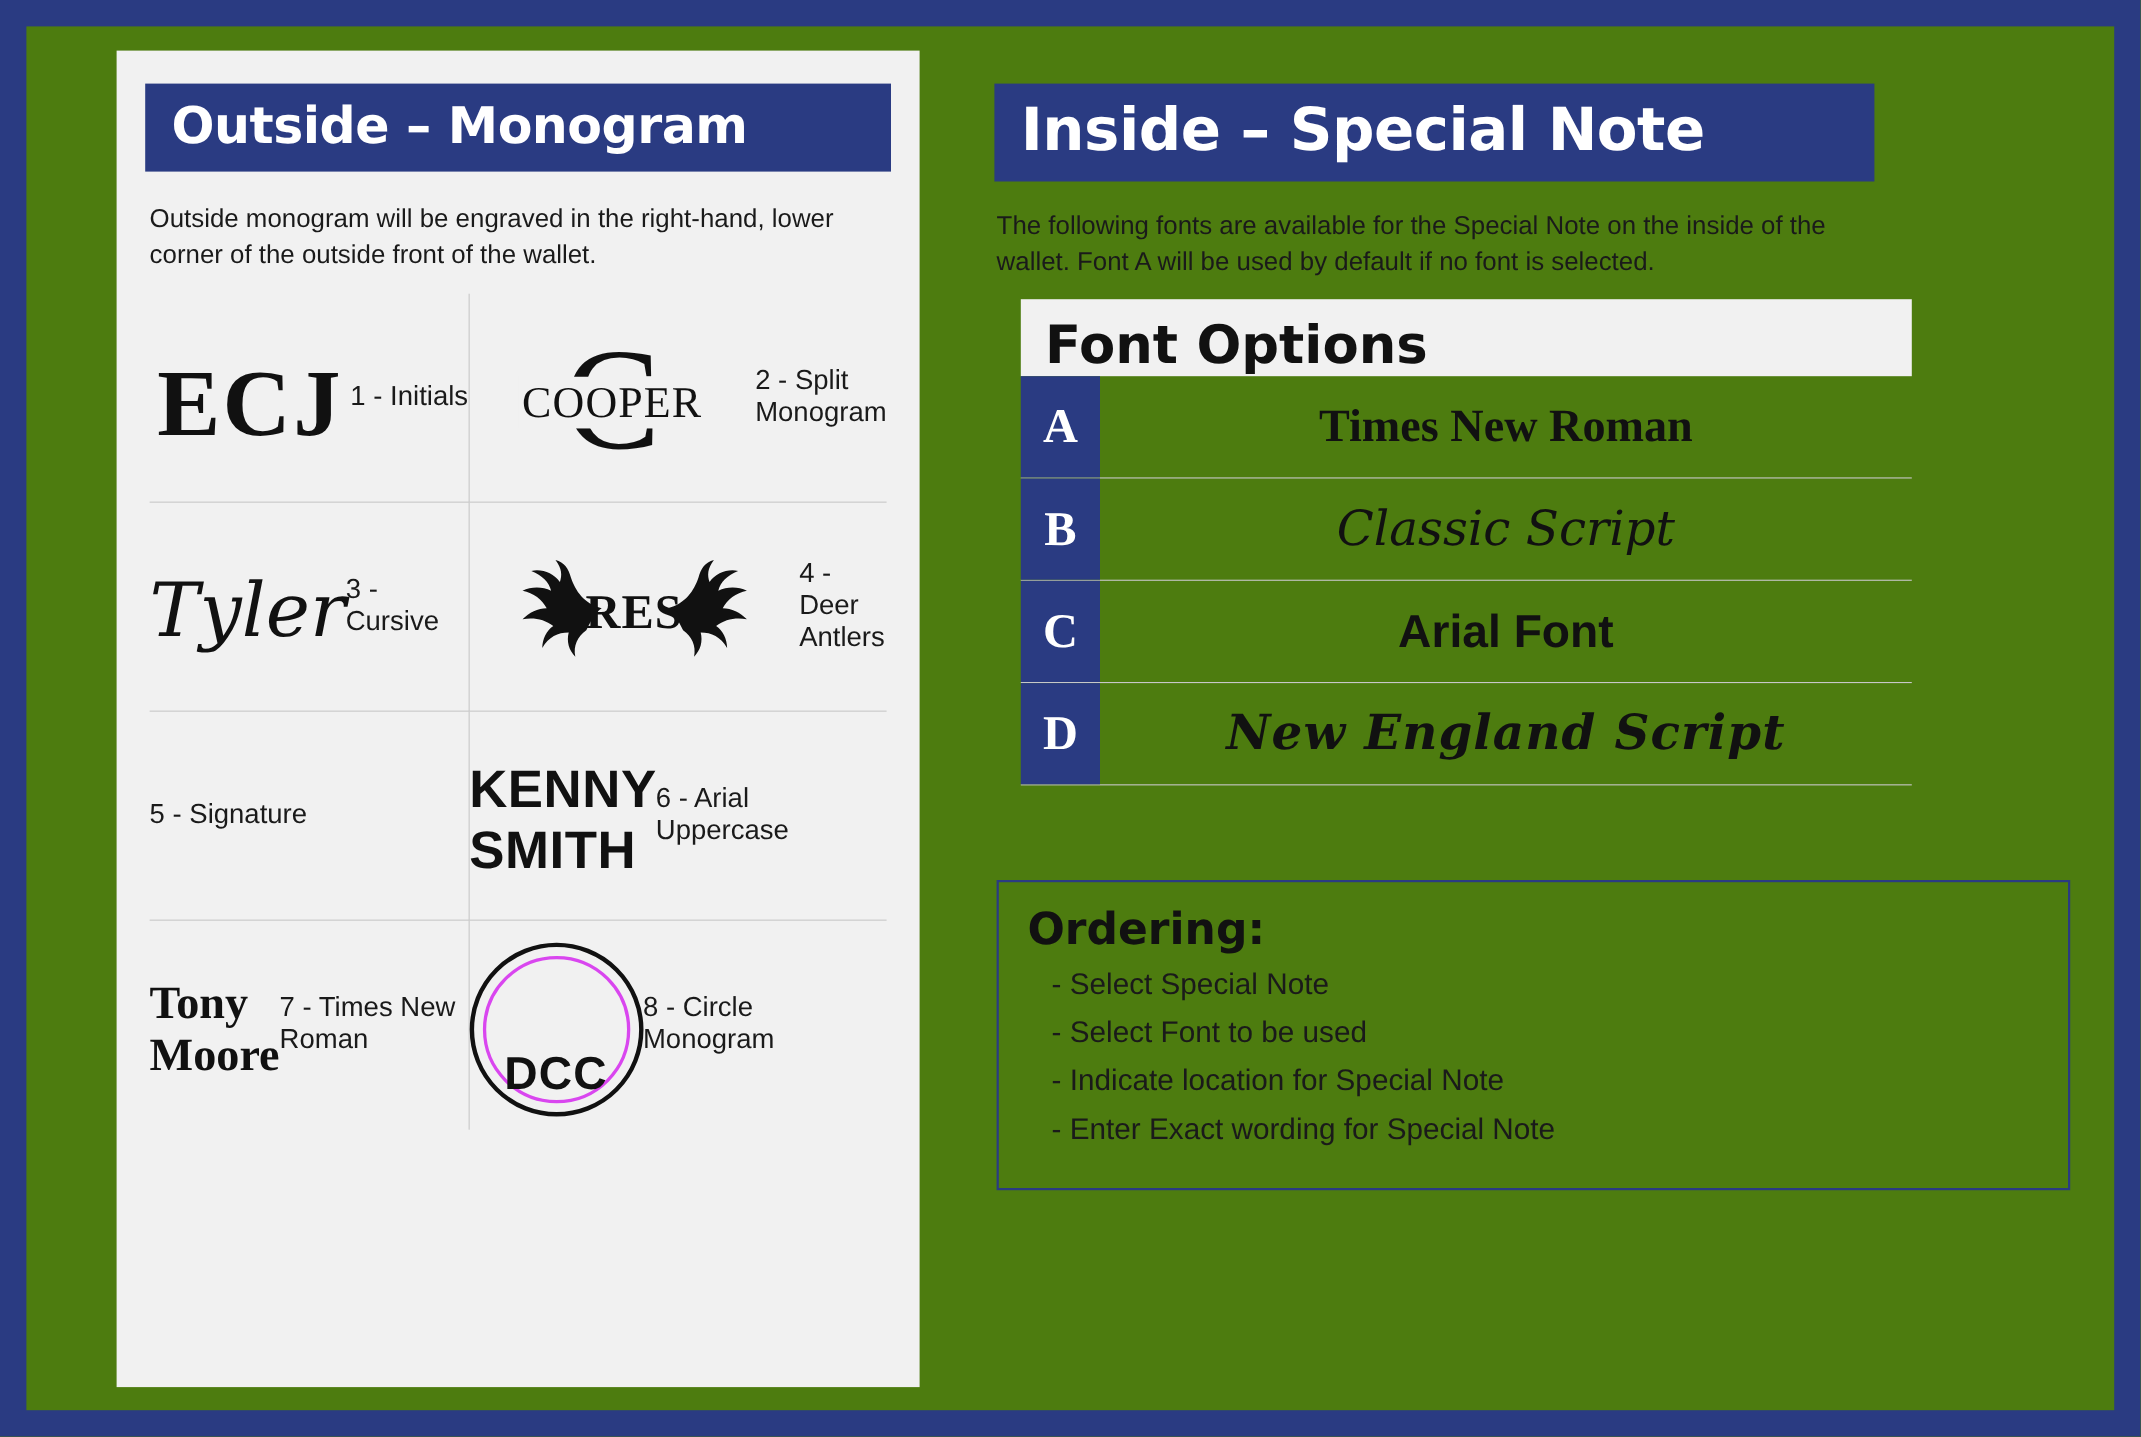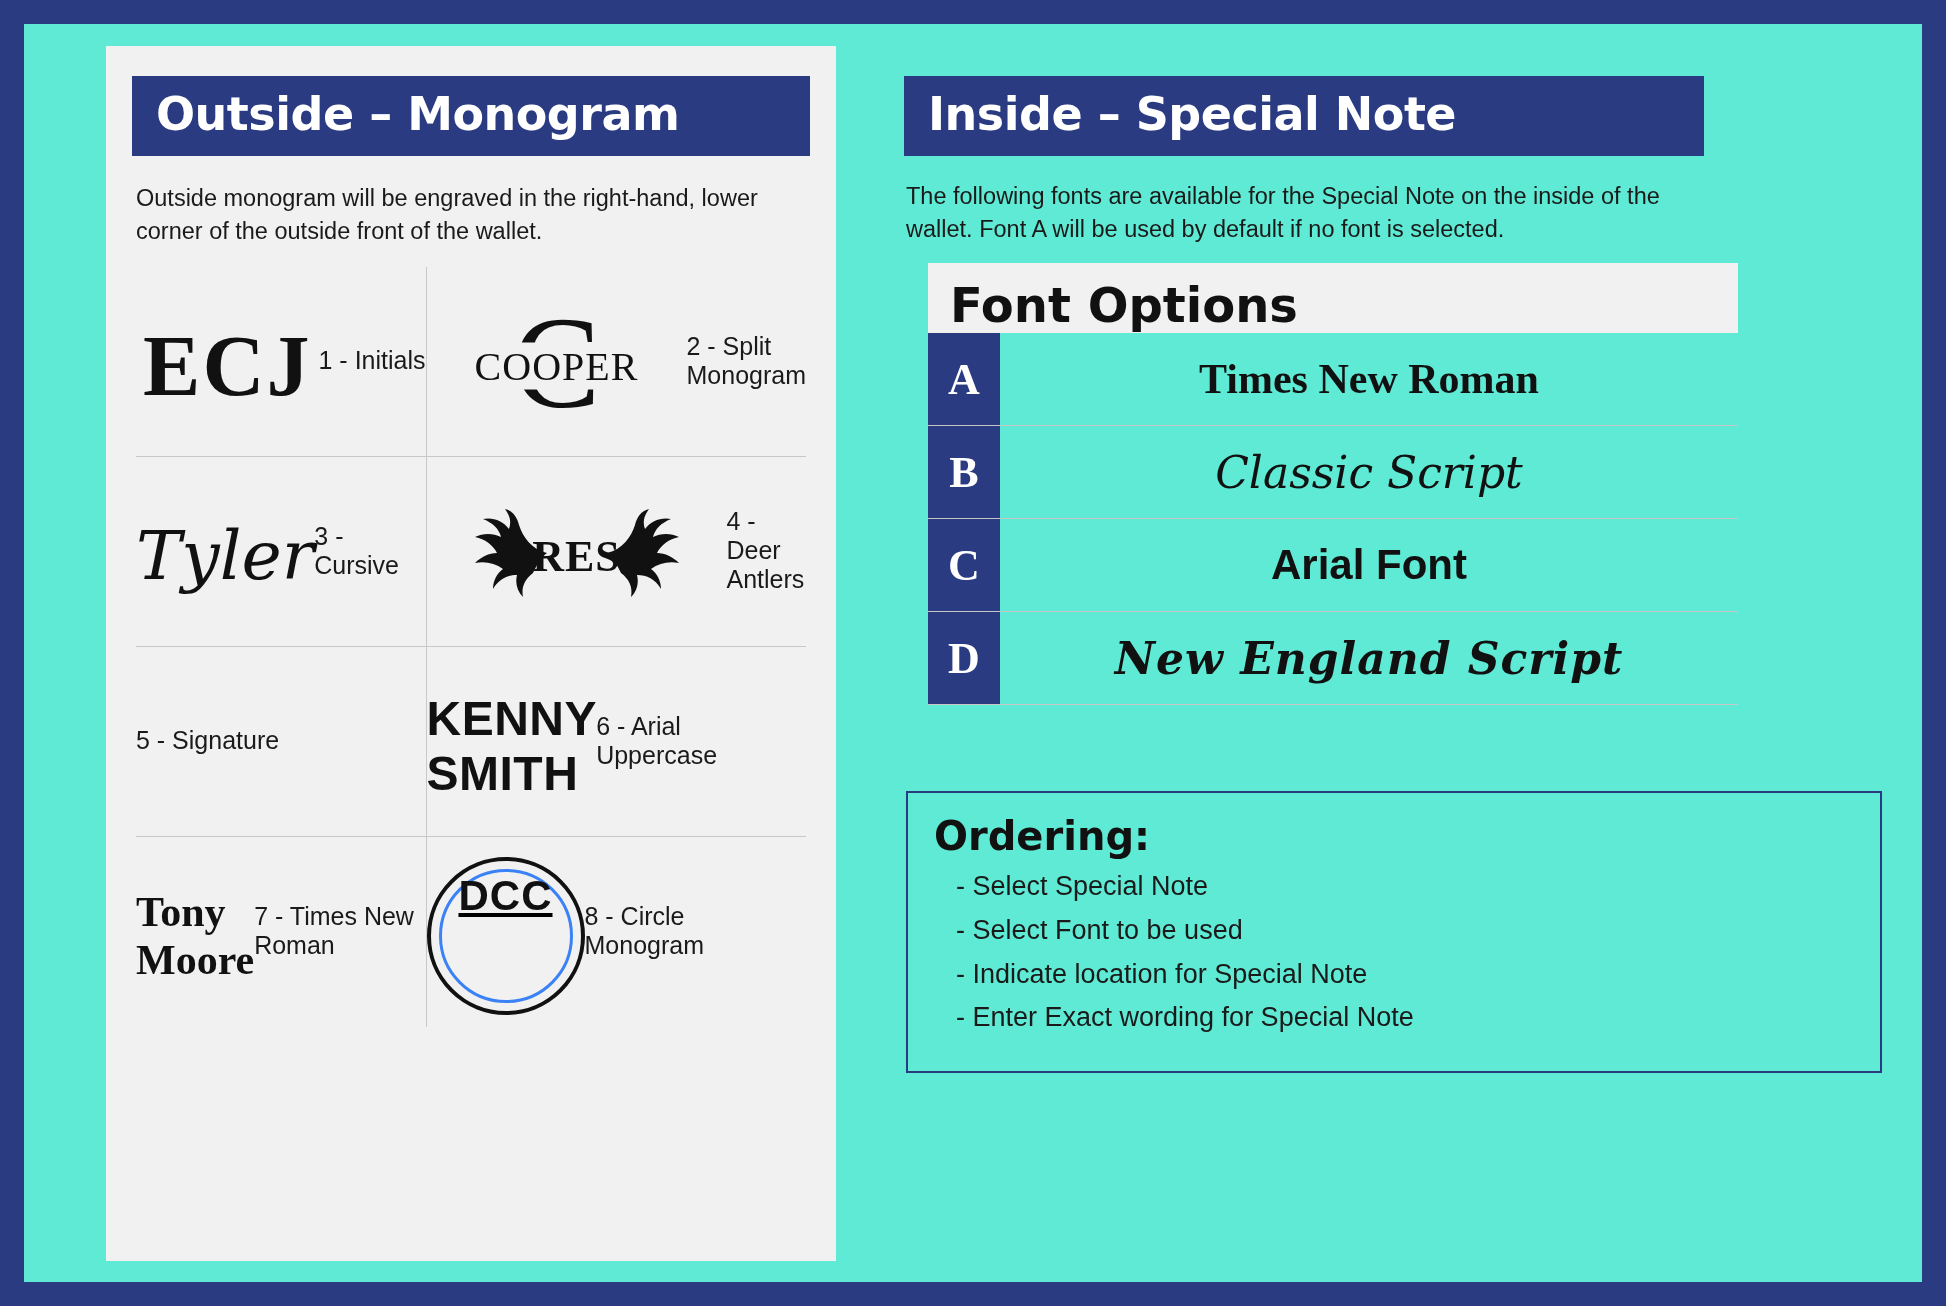--- a/index.html
+++ b/index.html
@@ -12,21 +12,21 @@
     background: #2a3b82;
     font-family: "Liberation Sans", sans-serif;
     overflow: hidden;
   }
   .page {
     position: absolute;
     left: 24px;
     top: 24px;
     width: 1898px;
     height: 1258px;
-    background: #5eead4;
+    background: #4d7c0f;
     box-sizing: border-box;
   }
   .columns {
     position: absolute;
     left: 0;
     top: 0;
     width: 100%;
     height: 100%;
     display: flex;
     flex-direction: row;
@@ -57,21 +57,21 @@
     letter-spacing: -0.5px;
     padding: 14px 24px 18px 24px;
     line-height: 1.05;
     box-sizing: border-box;
   }
   .banner-right {
     background: #2a3b82;
     color: #ffffff;
     font-family: "DejaVu Sans", sans-serif;
     font-weight: bold;
-    font-size: 46px;
+    font-size: 54px;
     letter-spacing: -0.5px;
     padding: 14px 24px 18px 24px;
     line-height: 1.05;
     box-sizing: border-box;
     width: 800px;
   }
   .intro {
     font-size: 23.5px;
     color: #1a1a1a;
     line-height: 1.38;
@@ -209,26 +209,25 @@
     border: 4px solid #111;
     border-radius: 50%;
     display: flex;
     align-items: center;
     justify-content: center;
     position: relative;
   }
   .circle-inner {
     width: 128px;
     height: 128px;
-    border: 3px solid #3b82f6;
+    border: 3px solid #d946ef;
     border-radius: 50%;
     display: flex;
-    align-items: flex-start;
-    justify-content: center;
-    text-decoration: underline;
+    align-items: flex-end;
+    justify-content: center;
   }
   .circle-text {
     font-family: "Liberation Sans", sans-serif;
     font-weight: bold;
     font-size: 42px;
     letter-spacing: 1px;
     color: #111;
   }
 
   

